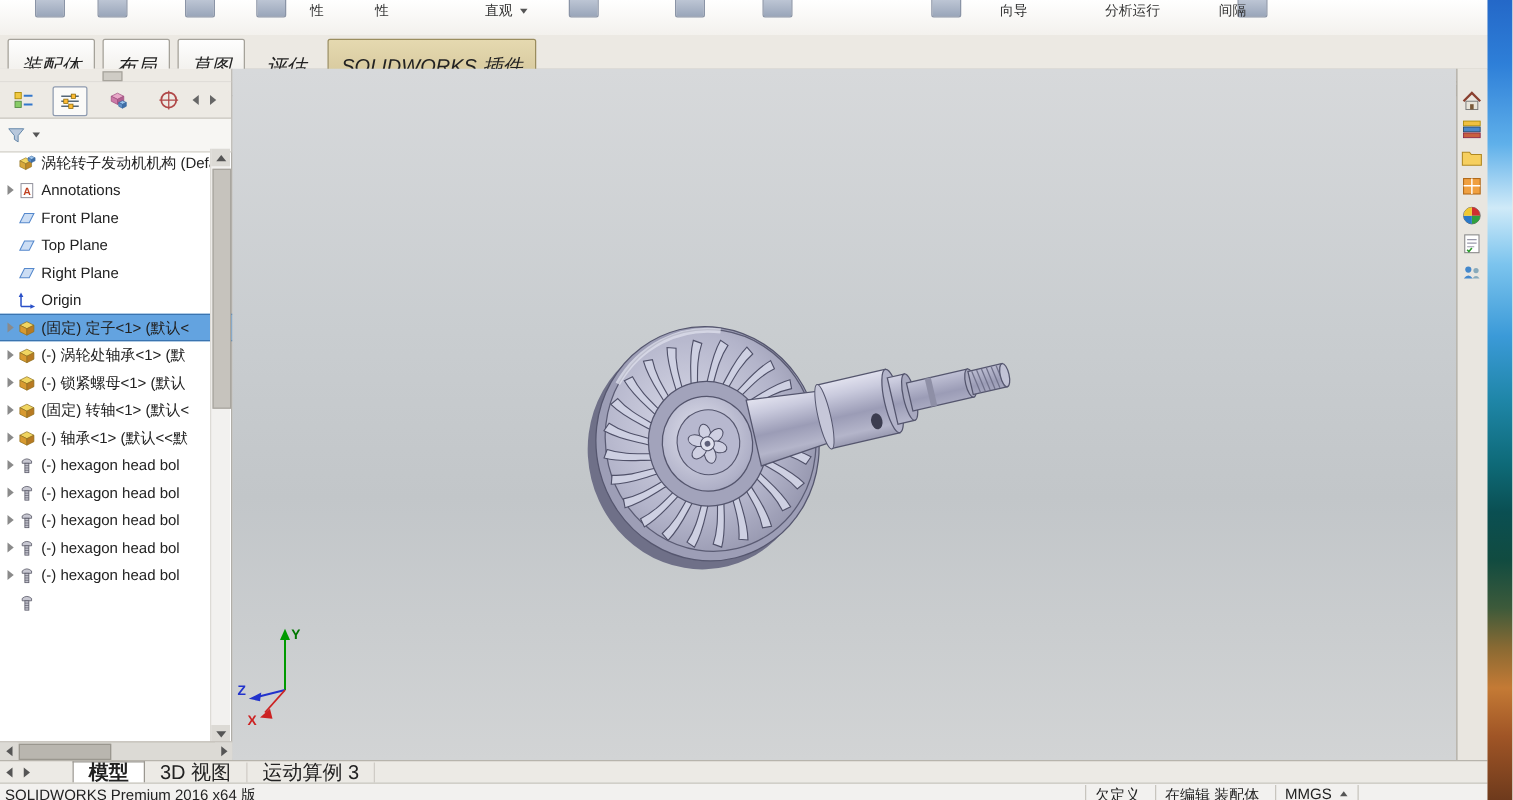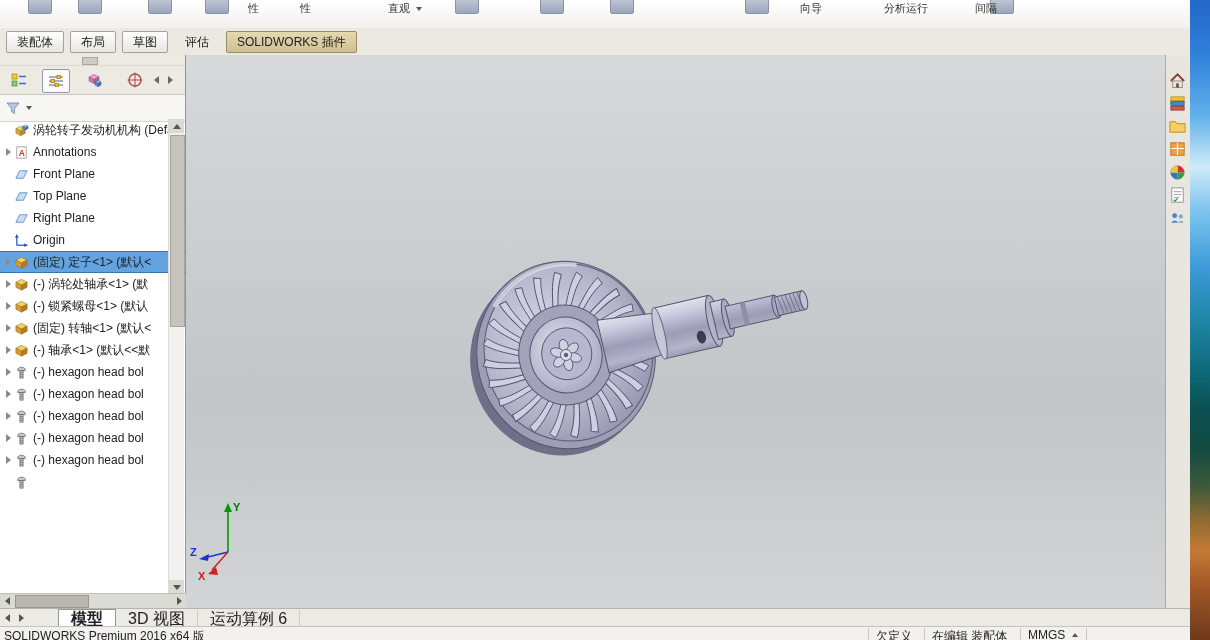--- a/index.html
+++ b/index.html
@@ -11,21 +11,21 @@
     background:linear-gradient(#ffffff,#f3f1ed);border-bottom:1px solid #d9d6d0;overflow:hidden;}
   .stub{position:absolute;top:-8px;width:22px;height:20px;border-radius:2px;
     background:linear-gradient(#cfd6e2,#9aa6ba);border:1px solid #8a94a6;}
   .frag{position:absolute;top:1px;font-size:11px;color:#333;white-space:nowrap;}
   .dcaret{position:absolute;top:7px;width:0;height:0;border-left:3.5px solid transparent;
     border-right:3.5px solid transparent;border-top:4px solid #555;}
   
   #tab-row{position:absolute;left:0;top:28px;width:1190px;height:27px;background:#ece9e3;
     border-bottom:1px solid #b9b6ae;}
   #cm-tabs{position:absolute;left:6px;top:3px;display:flex;gap:6px;}
-  .cm-tab{height:20px;line-height:20px;padding:0 10px;font-size:12px;white-space:nowrap;cursor:default;}
+  .cm-tab{height:20px;line-height:20px;padding:12px 10px;font-size:16px;white-space:nowrap;cursor:default;font-style:italic;}
   .cm-raised{background:linear-gradient(#fefefe,#e9e6e0);border:1px solid #a5a29a;border-radius:2px;}
   .cm-flat{border:1px solid transparent;}
   .cm-addin{background:linear-gradient(#e5d9b0,#cfc093);border:1px solid #9a8d5e;border-radius:2px;}
   #hud{position:absolute;left:506px;top:31px;height:22px;display:flex;align-items:center;gap:2px;}
   .hud-btn{width:24px;height:20px;display:flex;align-items:center;justify-content:center;}
   .caret{width:0;height:0;border-left:3.5px solid transparent;border-right:3.5px solid transparent;
     border-top:4px solid #555;margin:0 2px;}
   #win-ctls{position:absolute;left:1054px;top:32px;display:flex;gap:8px;align-items:center;}
   .wc{width:22px;height:18px;display:flex;align-items:center;justify-content:center;border:1px solid transparent;}
   .sq{width:9px;height:9px;border:1.5px solid #444;}
@@ -705,21 +705,21 @@
 <div id="bottom-bar">
   <span class="bnav">
       <i class="tri-lf"></i>
     </span>
   <span class="bnav">
       <i class="tri-rt"></i>
     </span>
   <span style="width:30px"></span>
   <div class="btab active">模型</div>
   <div class="btab">3D 视图</div>
-  <div class="btab">运动算例 6</div>
+  <div class="btab">运动算例 3</div>
 </div>
 
 <div id="status-bar">
   <span style="left:4px">SOLIDWORKS Premium 2016 x64 版</span>
   <i class="sb-sep" style="left:868px"></i>
   <span style="left:876px">欠定义</span>
   <i class="sb-sep" style="left:924px"></i>
   <span style="left:932px">在编辑 装配体</span>
   <i class="sb-sep" style="left:1020px"></i>
   <span style="left:1028px">MMGS</span>

